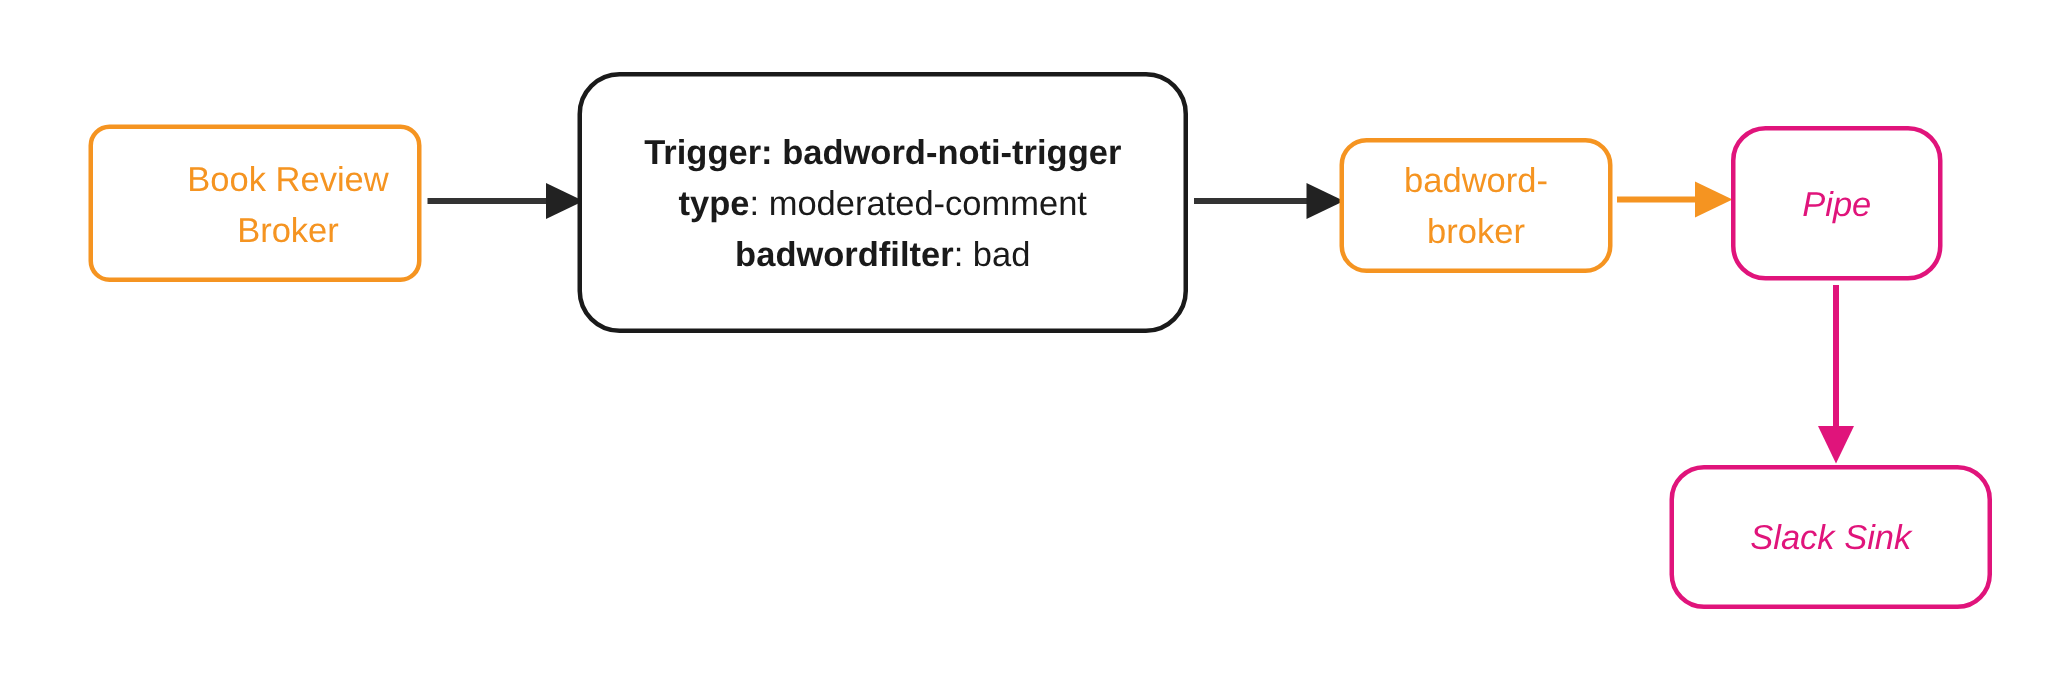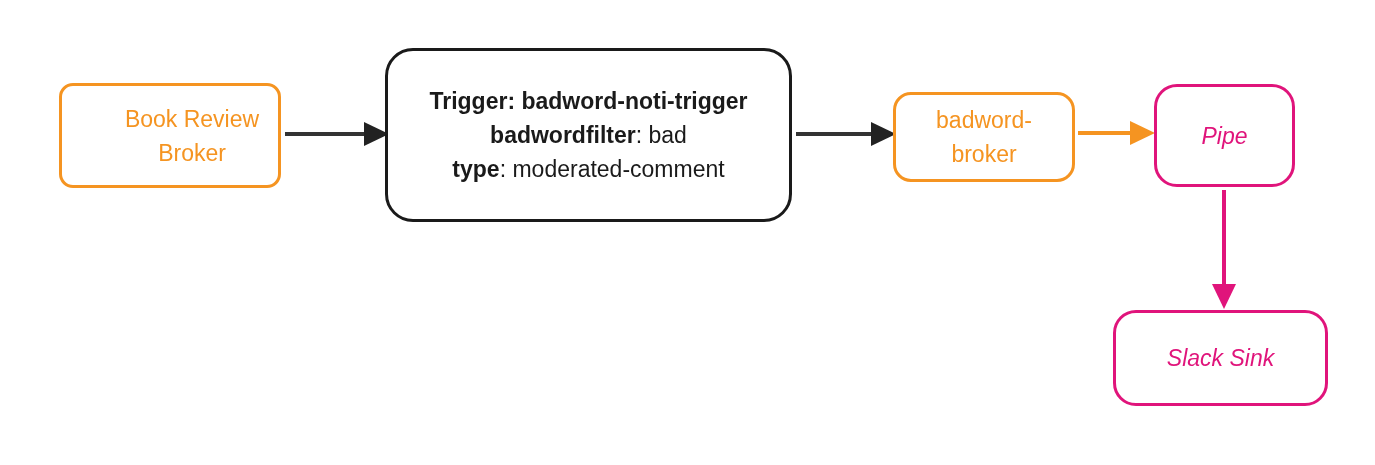--- a/index.html
+++ b/index.html
@@ -89,22 +89,22 @@
     </g>
   </svg>
 
   <div class="node node-orange" id="node-book">
     <div>Book Review</div>
     <div>Broker</div>
   </div>
 
   <div class="node node-black" id="node-trigger">
     <div><b>Trigger: badword-noti-trigger</b><span></span></div>
+    <div><b>type</b><span>: moderated-comment</span></div>
     <div><b>badwordfilter</b><span>: bad</span></div>
-    <div><b>type</b><span>: moderated-comment</span></div>
   </div>
 
   <div class="node node-orange" id="node-badword">
     <div>badword-</div>
     <div>broker</div>
   </div>
 
   <div class="node node-pink" id="node-pipe">
     <div>Pipe</div>
   </div>

